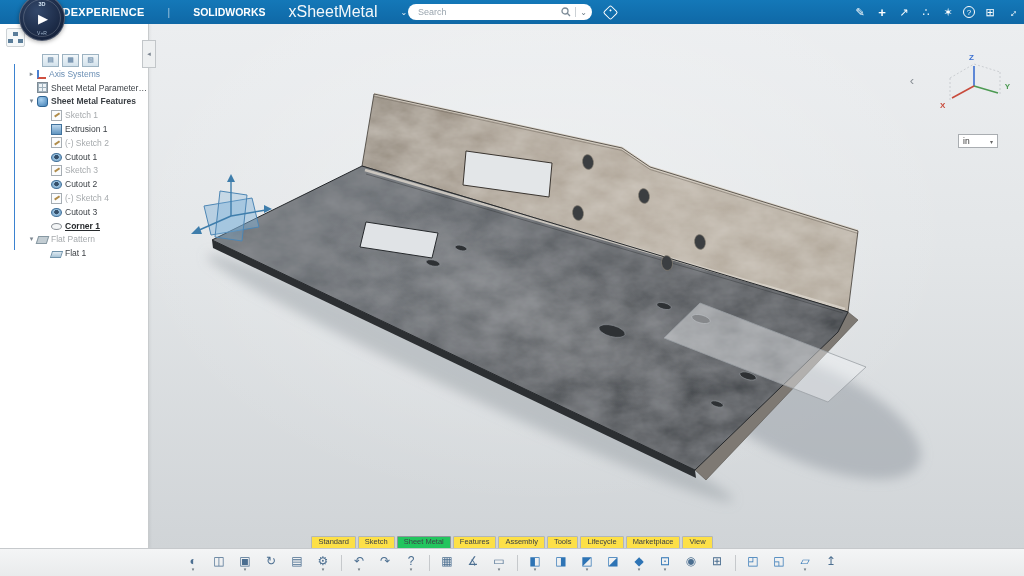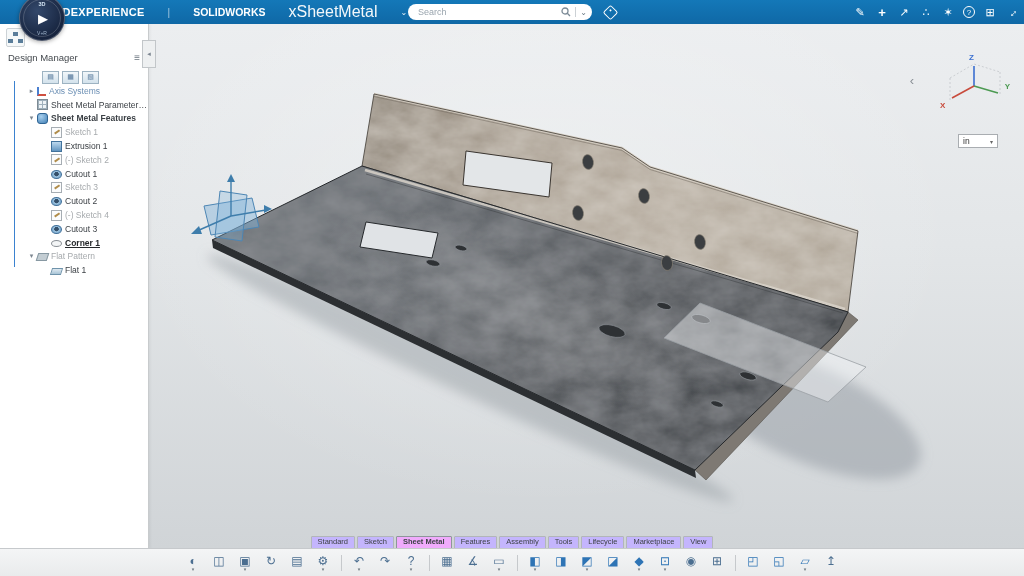--- a/index.html
+++ b/index.html
@@ -98,23 +98,23 @@
   .ax-y{right:0;top:26px;color:#4c9a52;}
   .ax-x{left:2px;bottom:8px;color:#c84b3c;}
   .units{position:absolute;top:110px;right:26px;width:40px;height:14px;background:#fff;border:1px solid #a9adb1;
     font-size:8.5px;display:flex;align-items:center;justify-content:space-between;padding:0 4px;color:#333;
     box-sizing:border-box;cursor:pointer;}
   .units .uchev{font-size:6px;color:#666;}
 
   
   .tabs{position:absolute;bottom:27px;left:0;right:0;height:13px;display:flex;justify-content:center;
     align-items:flex-end;gap:2px;z-index:25;}
-  .tab{font:7.5px "Liberation Sans",sans-serif;padding:1px 6px 2px;background:#c4b5fd;border:1px solid #b2b6b9;
+  .tab{font:7.5px "Liberation Sans",sans-serif;padding:1px 6px 2px;background:#fde047;border:1px solid #b2b6b9;
     color:#3c4146;border-radius:1px;cursor:pointer;line-height:8px;}
-  .tab[data-active="true"]{background:#f0abfc;border-color:#8e969b;font-weight:700;}
+  .tab[data-active="true"]{background:#22c55e;border-color:#8e969b;font-weight:400;}
 
   
   .toolbar{position:absolute;bottom:0;left:0;right:0;height:27px;background:linear-gradient(#f4f5f6,#e9ebec);
     border-top:1px solid #c6c9cc;display:flex;justify-content:center;align-items:center;gap:3px;z-index:25;}
   .tool{display:flex;flex-direction:column;align-items:center;justify-content:center;width:23px;height:23px;
     border-radius:2px;cursor:pointer;}
   .tglyph{font-size:12px;line-height:12px;color:#4b6e90;}
   .tool[data-accent="blue"] .tglyph{color:#2e74b5;}
   .tcaret{font-size:5px;line-height:4px;color:#6b7780;height:4px;}
   .tool[data-divider="true"]{width:1px;height:16px;background:#c6c9cc;border-radius:0;margin:0 3px;cursor:default;}
@@ -156,24 +156,20 @@
 
   <div class="logo" data-name="3dexperience-compass-logo">
     <span class="logo-3d" data-name="compass-3d-label">3D</span>
     <span class="logo-play" data-name="compass-play-icon">▶</span>
     <span class="logo-vr" data-name="compass-vr-label">V+R</span>
   </div>
 
   <aside class="panel" data-name="design-manager-panel">
     <div class="panel-tools" data-name="panel-toolbar">
       <span class="org-btn" data-name="model-structure-icon"></span>
-    </div>
-    <div class="panel-head" data-name="panel-header">
-      <span class="panel-title" data-name="panel-title">Design Manager</span>
-      <span class="burger" data-name="panel-menu-icon">≡</span>
     </div>
     <div class="tree" data-name="design-tree">
       <div class="guide" data-name="tree-guide-line"></div>
       <div class="rep-row" data-name="representation-buttons">
         <span class="rep r1" data-name="representation-shaded-icon"></span>
         <span class="rep r2" data-name="representation-mesh-icon"></span>
         <span class="rep r3" data-name="representation-wireframe-icon"></span>
       </div>
       <div data-name="tree-feature-items">
           <div class="trow" data-name="tree-item" data-style="link" data-level="2" title="Axis Systems">

